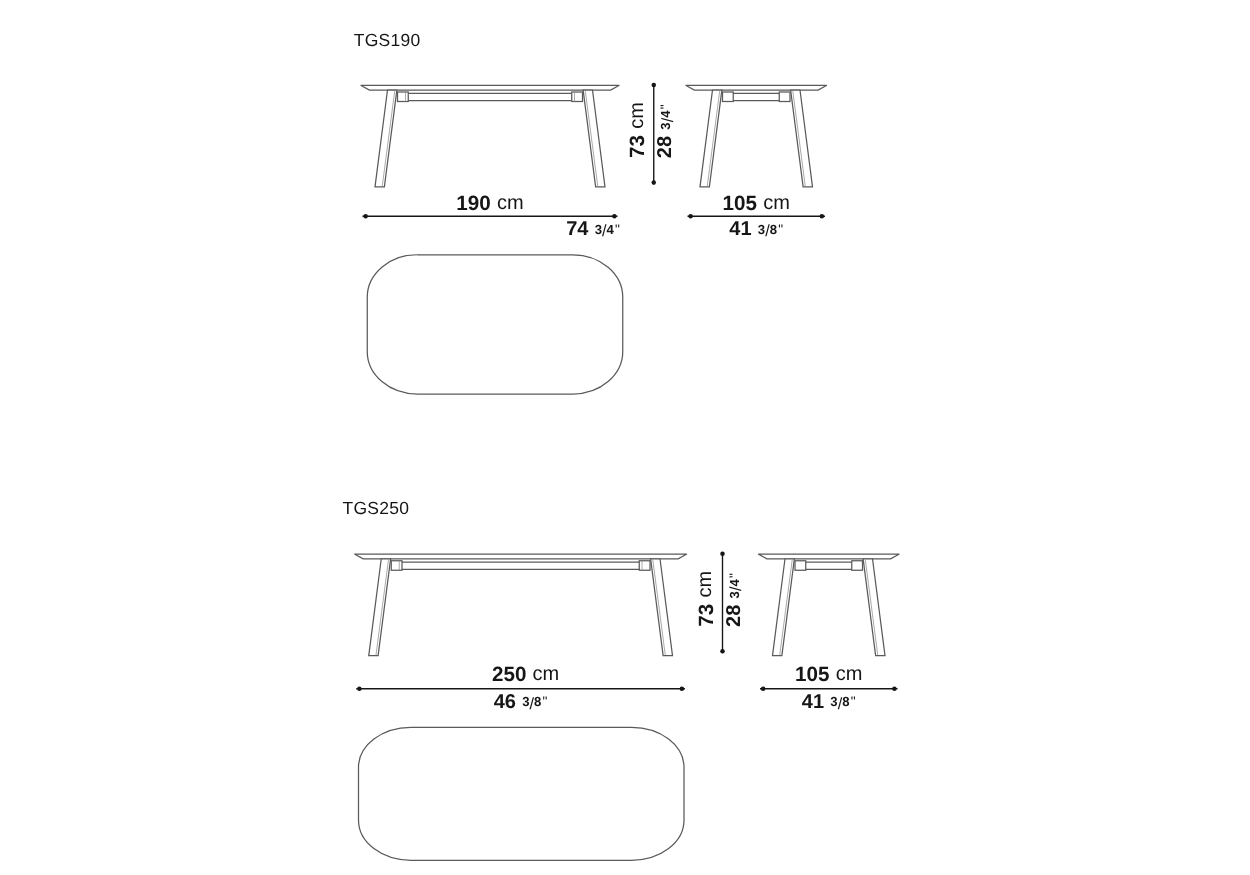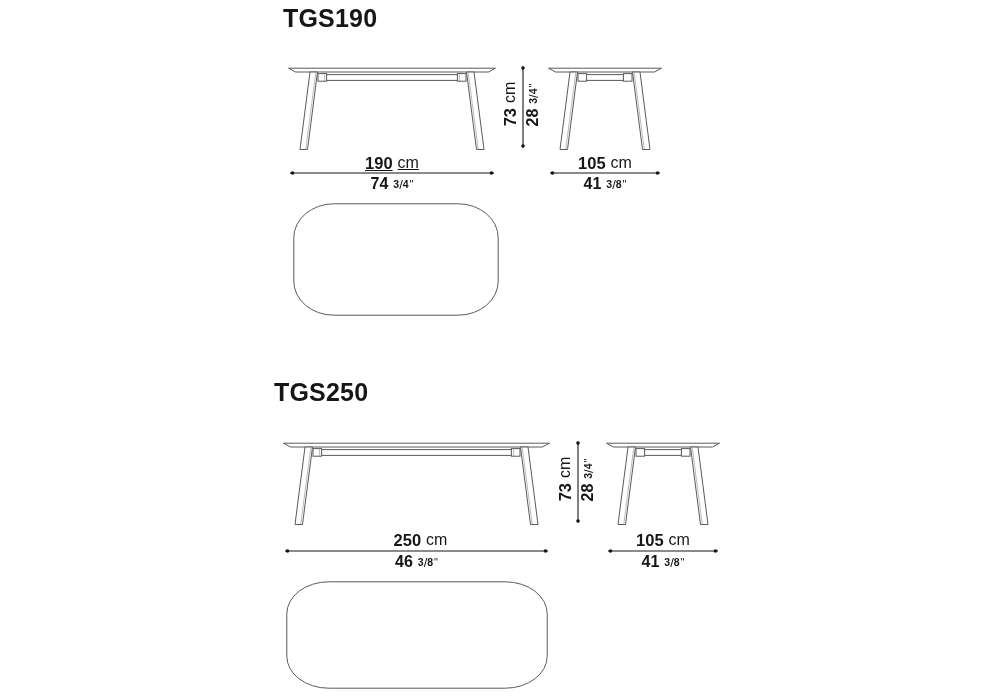--- a/index.html
+++ b/index.html
@@ -10,22 +10,23 @@
   }
   html,body{margin:0;padding:0;}
   body{
     width:1000px;height:700px;background:var(--bg_color);
     font-family:"Liberation Sans","DejaVu Sans",sans-serif;
     color:var(--text_color);overflow:hidden;
   }
   .sheet{position:relative;width:1000px;height:700px;background:var(--bg_color);}
   .abs{position:absolute;}
   .model-title{
-    font-size:25px;font-weight:bold;letter-spacing:0.2px;color:var(--text_color);
+    font-size:14px;font-weight:normal;letter-spacing:0.2px;color:var(--text_color);
     white-space:nowrap;
+    margin-top:20px;
   }
   
   .dimlabel{
     display:flex;align-items:center;justify-content:center;
     white-space:nowrap;color:var(--dim_color);line-height:1;
   }
   .num{font-size:16.5px;font-weight:bold;}
   .unit{font-size:16px;font-weight:normal;margin-left:5px;}
   .inum{font-size:16px;font-weight:bold;}
   .fnum{font-size:10.5px;font-weight:bold;vertical-align:5px;margin-left:5px;}
@@ -72,30 +73,30 @@
       <span class="unit">cm</span>
   </div>
   <div class="abs dimlabel vrot" style="left:488px;top:97px;width:90px;height:16px;">
     <span class="inum">28</span>
       <span class="fnum">3</span>
       <span class="fslash">/</span>
       <span class="fden">4</span>
       <span class="imark">"</span>
   </div>
 
-  <div class="abs dimlabel" style="left:288px;top:155px;width:208px;height:16px;text-decoration:underline;">
+  <div class="abs dimlabel" style="left:288px;top:155px;width:208px;height:16px;">
     <span class="num">190</span>
       <span class="unit">cm</span>
   </div>
   <svg class="abs" style="left:288px;top:169px;" width="208" height="8" viewBox="0 0 208 8">
     <line class="dline" x1="2" y1="4" x2="206" y2="4"></line>
     <circle class="ddot" cx="4.5" cy="4" r="1.8"></circle>
     <circle class="ddot" cx="203.5" cy="4" r="1.8"></circle>
   </svg>
-  <div class="abs dimlabel" style="left:288px;top:176px;width:208px;height:16px;">
+  <div class="abs dimlabel" style="left:288px;top:176px;width:208px;height:16px;justify-content:flex-end;">
     <span class="inum">74</span>
       <span class="fnum">3</span>
       <span class="fslash">/</span>
       <span class="fden">4</span>
       <span class="imark">"</span>
   </div>
 
   <svg class="abs" style="left:548px;top:65px;" width="114" height="86" viewBox="0 0 114 86">
     <polygon class="draw" points="0.5,3.2 113.5,3.2 106.5,7 7.5,7"></polygon>
     <line class="drawline" x1="38.6" y1="9.6" x2="75.4" y2="9.6"></line>

